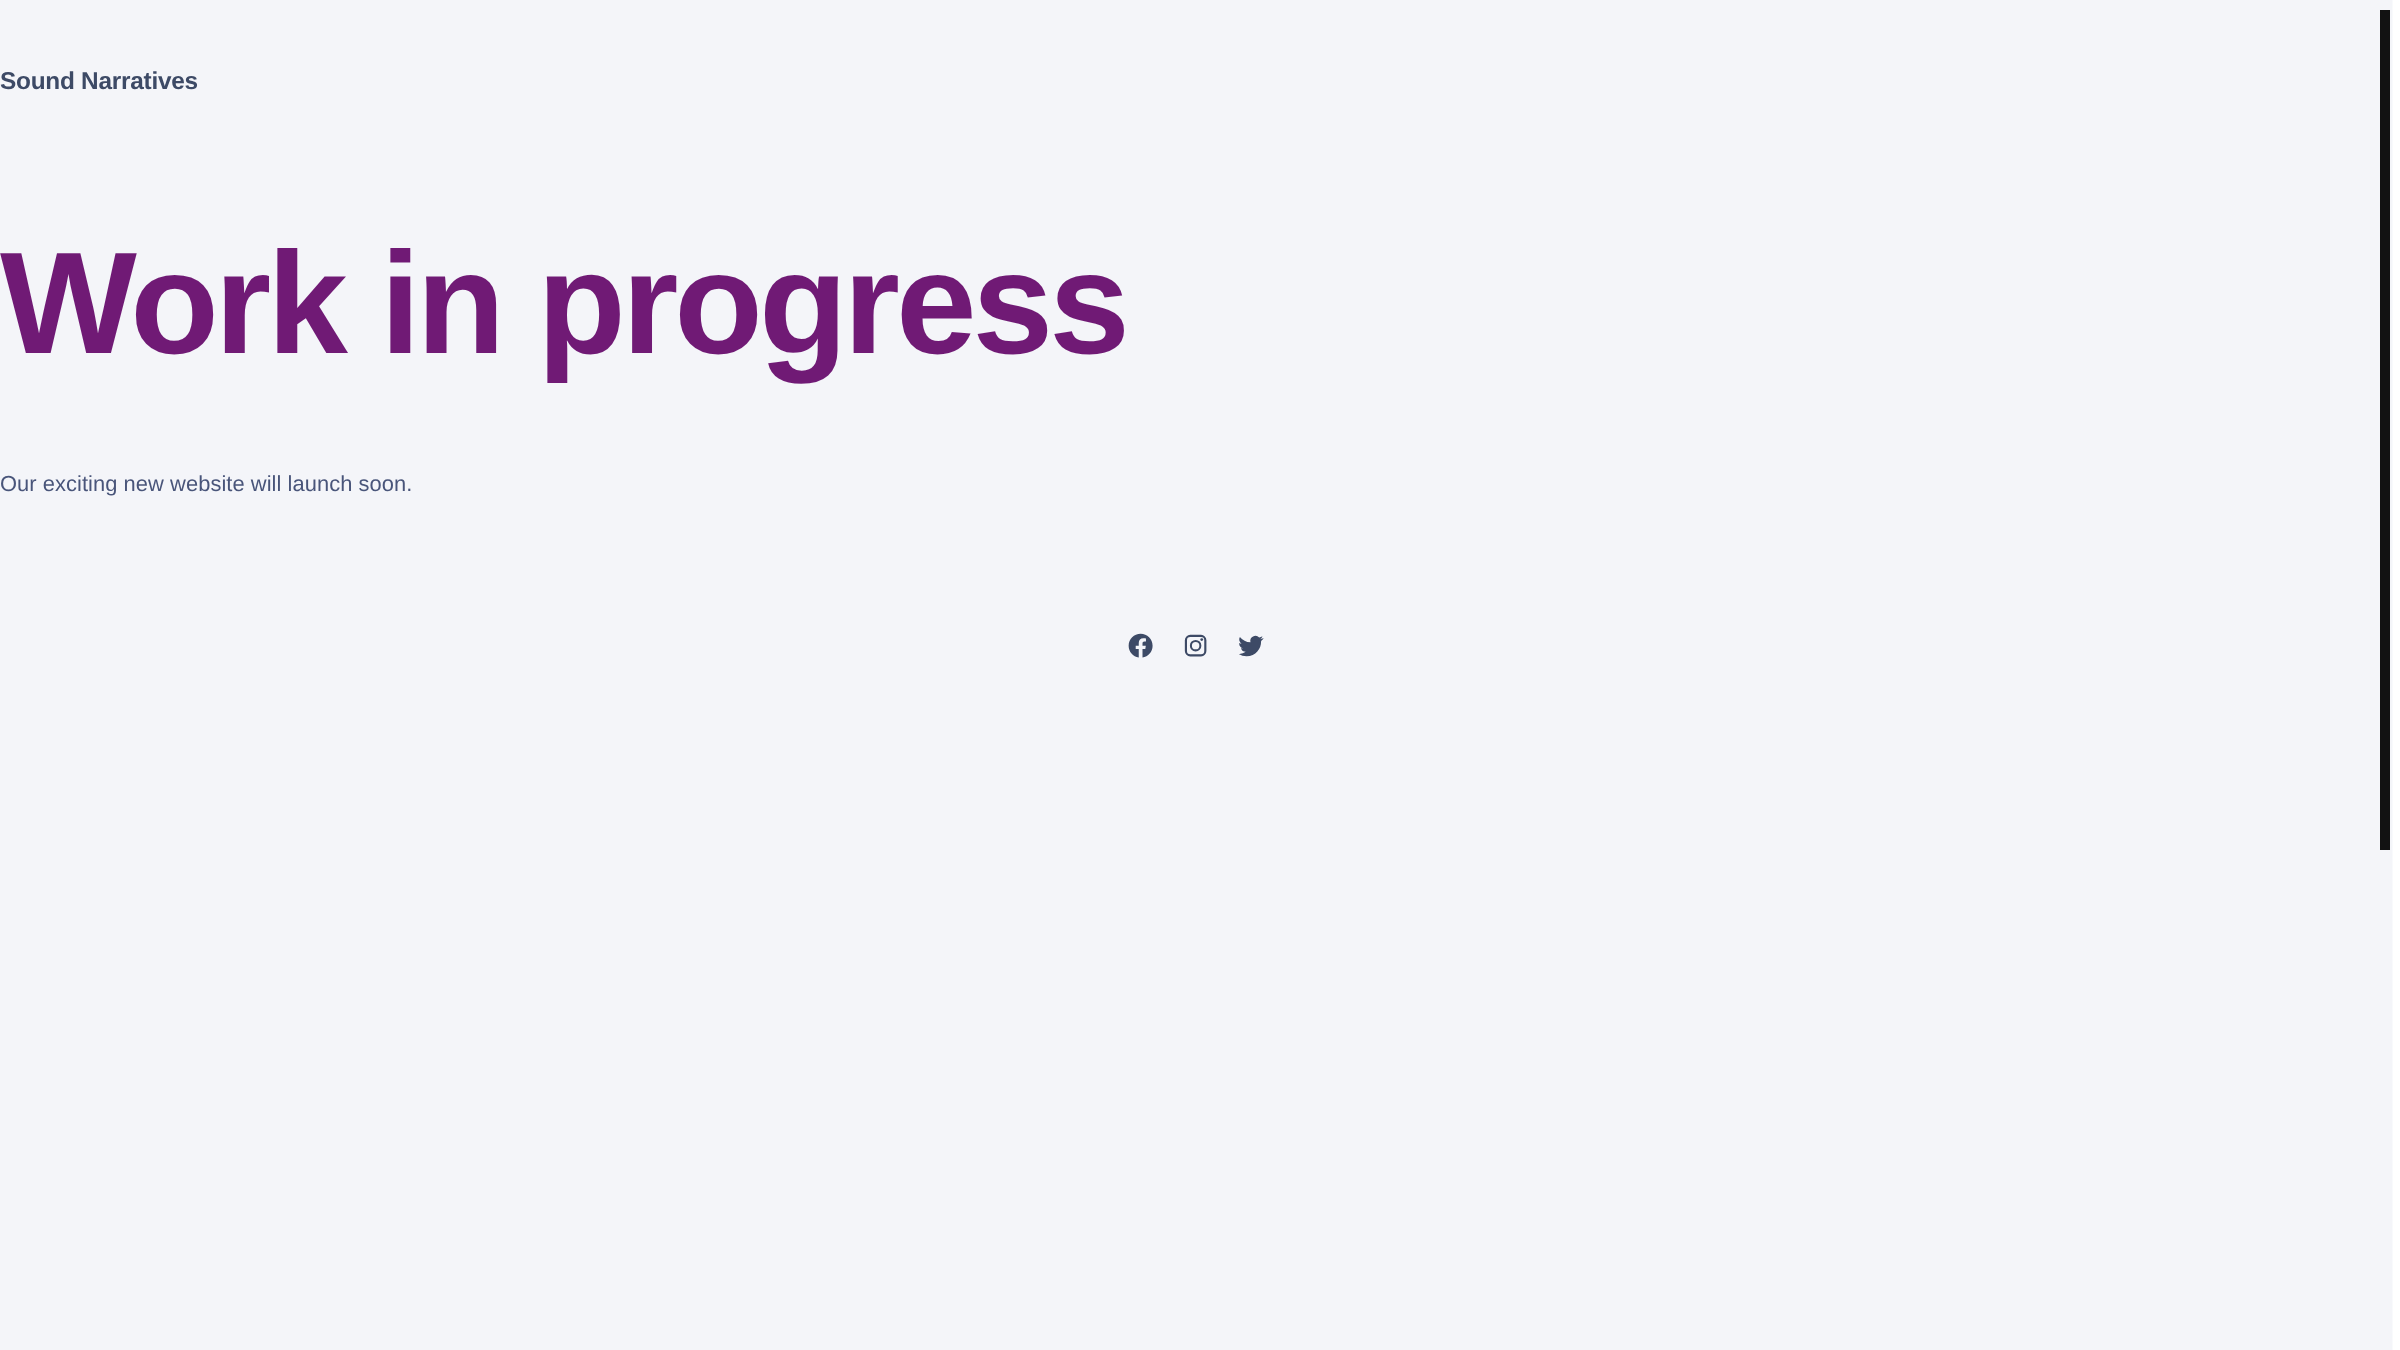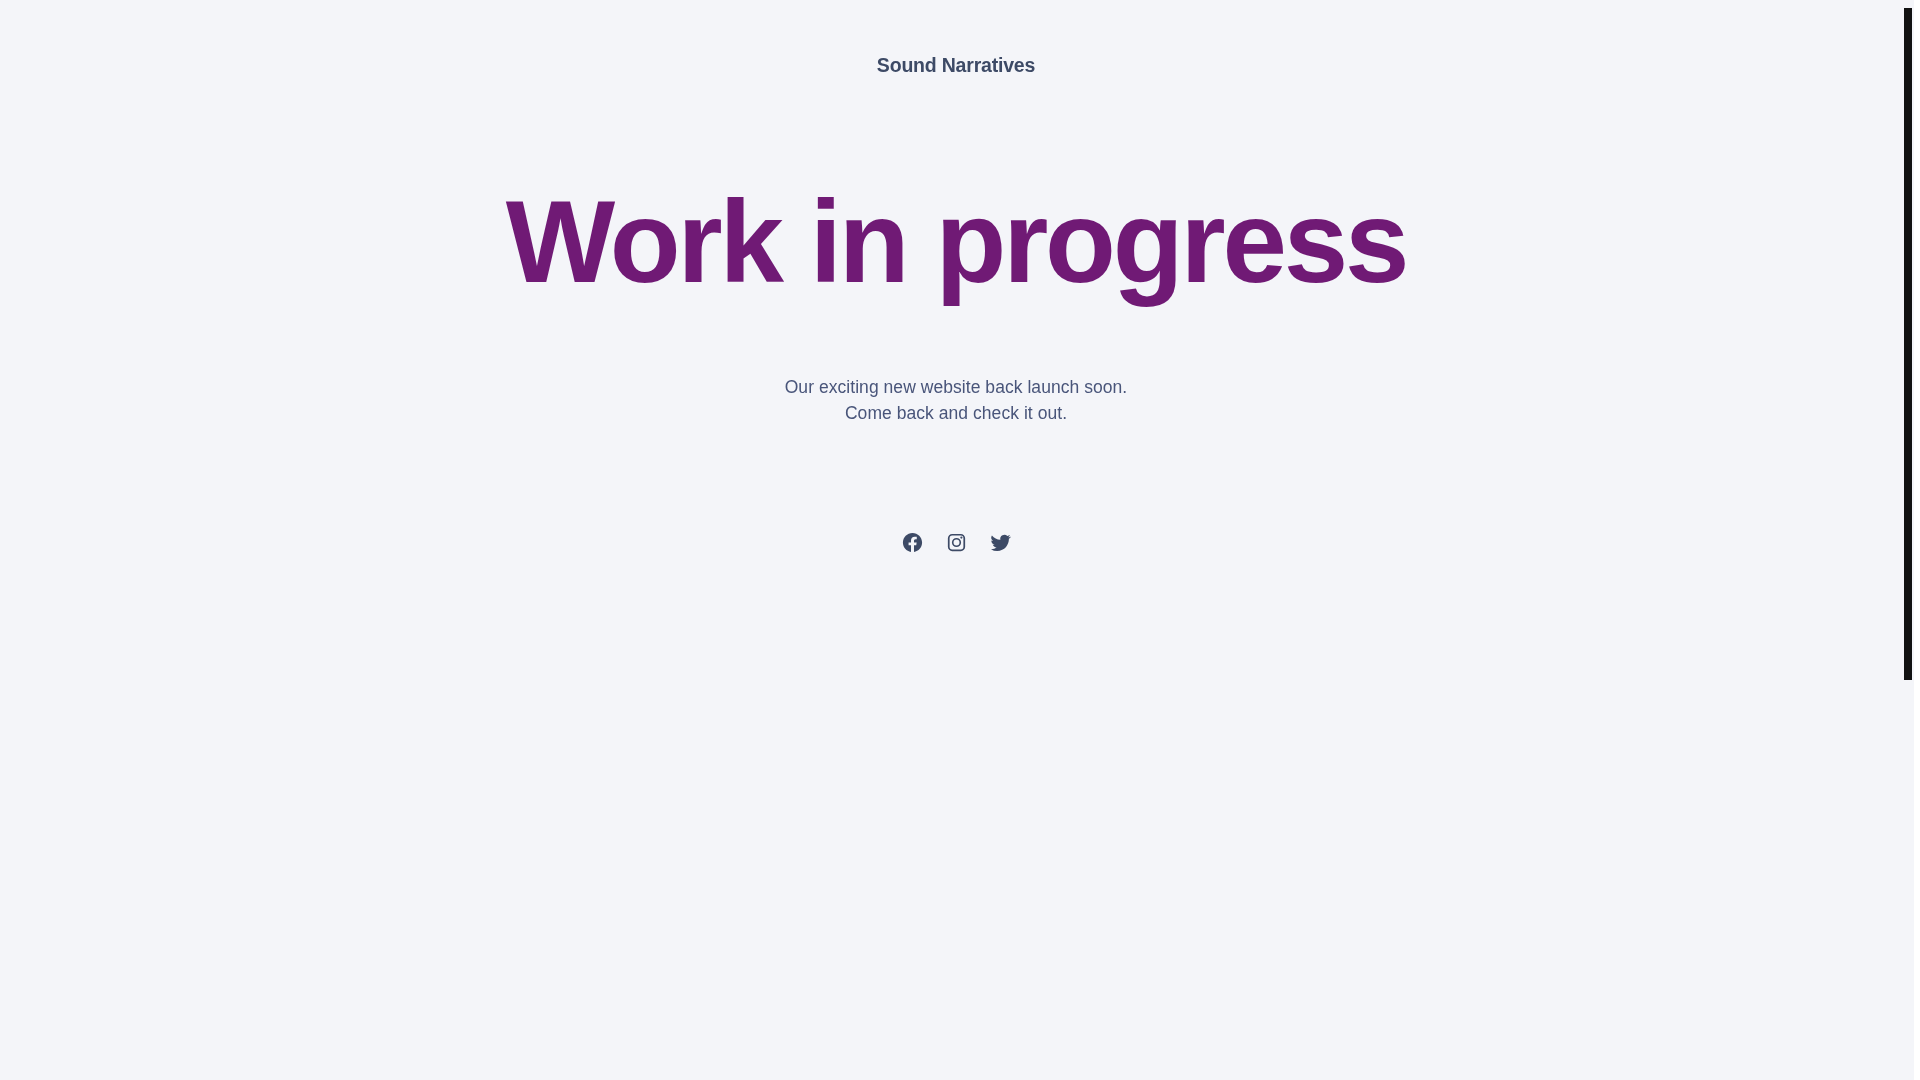--- a/index.html
+++ b/index.html
@@ -51,21 +51,20 @@
     background: #121212;
     border-radius: 0px;
   }
 
   
   .content {
     position: absolute;
     left: 0;
     top: 0;
     width: 1912px;
-    text-align: center;
   }
 
   .site-name {
     margin: 0;
     padding-top: 52px;
     font-size: 19.5px;
     font-weight: 700;
     letter-spacing: -0.2px;
     color: #3d4a66;
     line-height: 1.35;
@@ -127,22 +126,21 @@
 
   <div class="page">
 
     <div class="content">
 
       <div class="site-name">Sound Narratives</div>
 
       <h1 class="headline">Work in progress</h1>
 
       <p class="tagline">
-        <span class="line">Our exciting new website back launch soon.</span>
-        <span class="line">Come back and check it out.</span>
+        <span class="line">Our exciting new website will launch soon.</span>
       </p>
 
       <div class="social-row">
 
         <a class="social-link" href="#">
           <span>
             <svg viewBox="0 0 24 24" aria-hidden="true">
               <path d="M12 2C6.477 2 2 6.477 2 12c0 4.991 3.657 9.128 8.438 9.879v-6.988H7.898V12h2.54V9.797c0-2.506 1.492-3.89 3.777-3.89 1.094 0 2.238.195 2.238.195v2.46h-1.26c-1.243 0-1.63.771-1.63 1.562V12h2.773l-.443 2.891h-2.33v6.988C18.343 21.128 22 16.991 22 12c0-5.523-4.477-10-10-10z"></path>
             </svg>
           </span>

